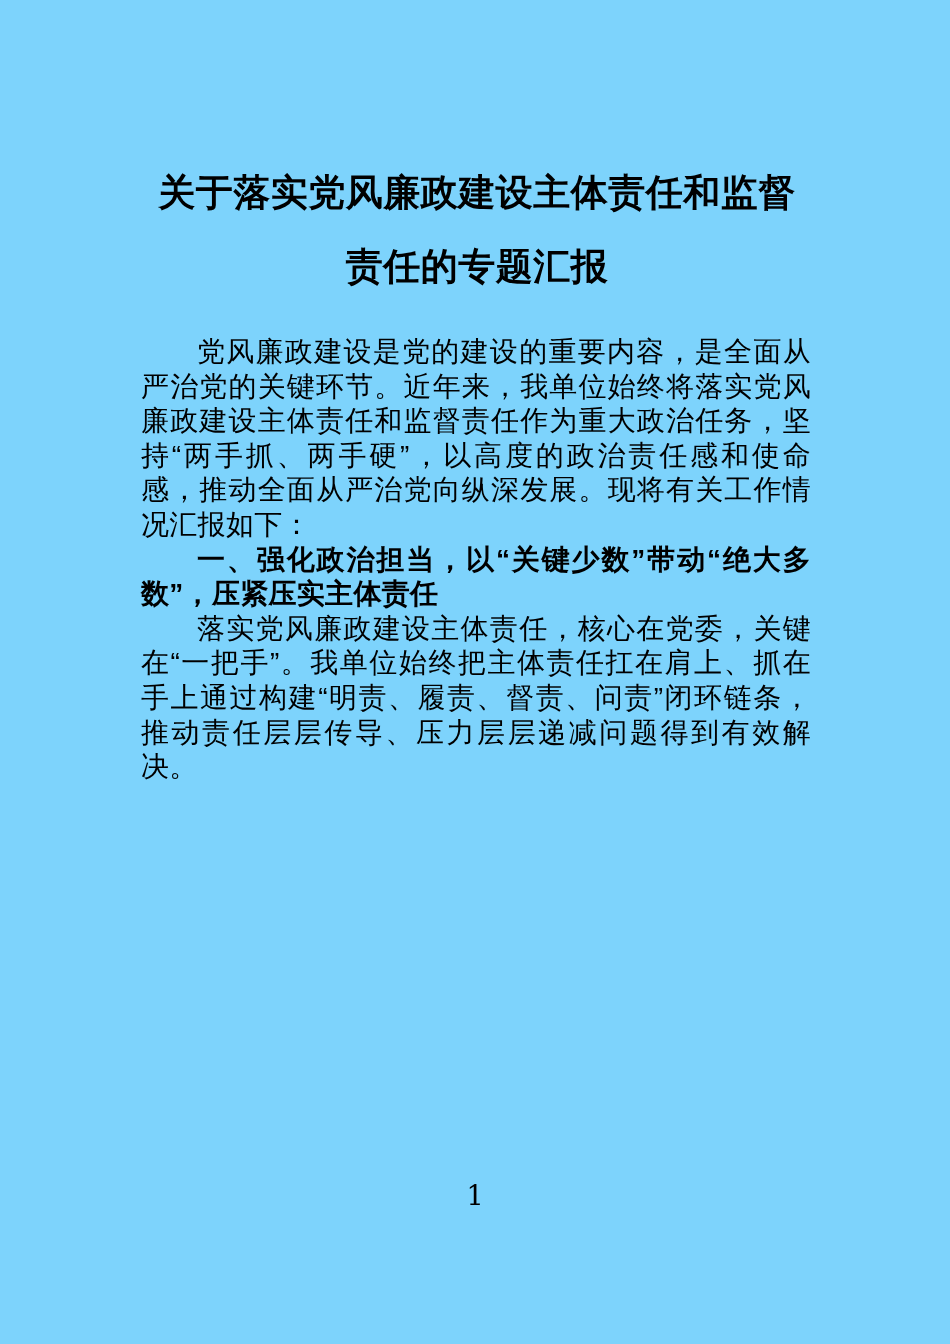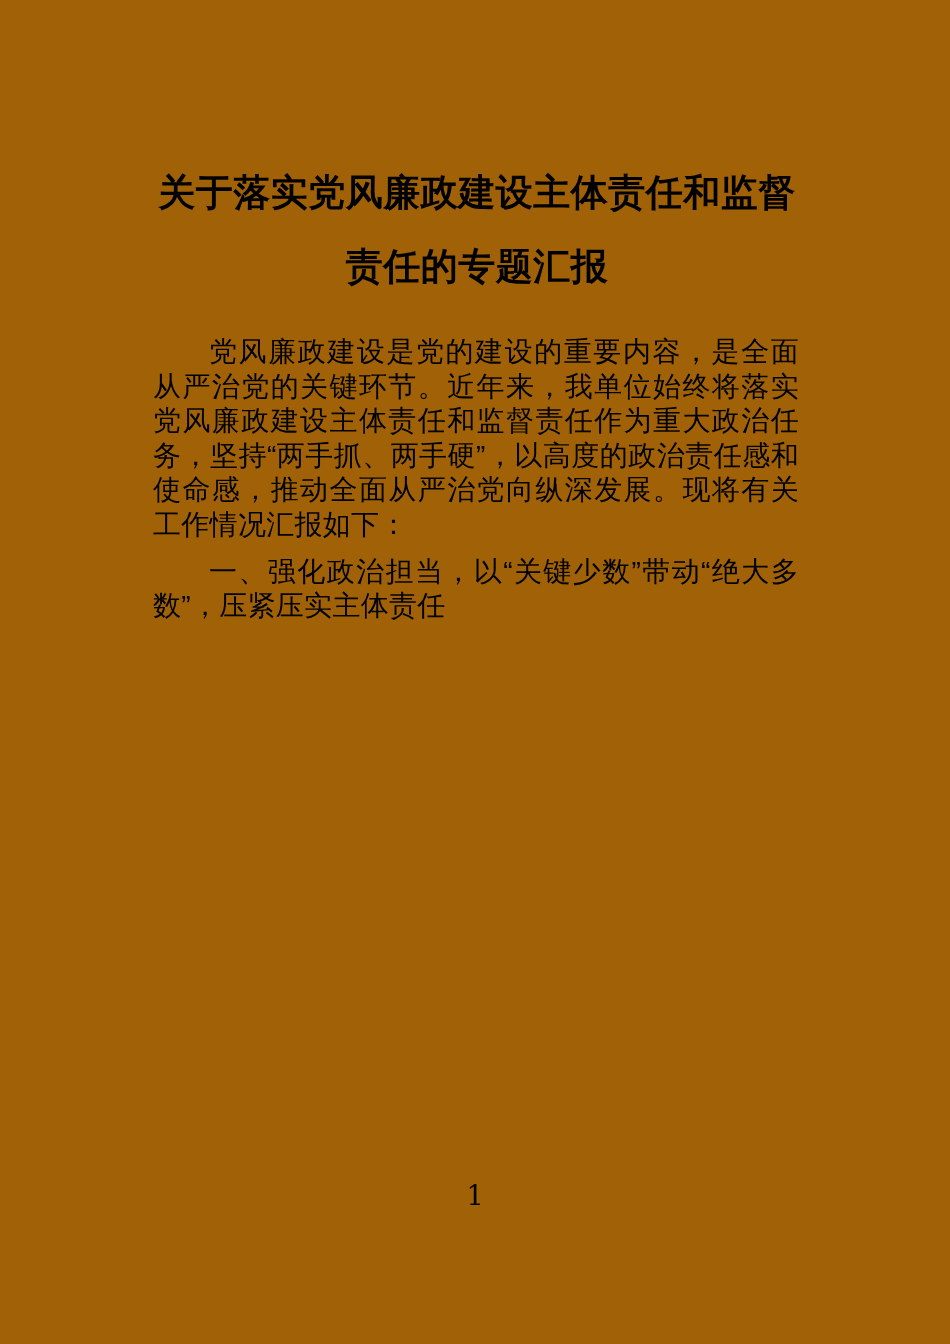--- a/index.html
+++ b/index.html
@@ -4,48 +4,48 @@
 <style>
   html, body {
     margin: 0;
     padding: 0;
     background: #ffffff;
   }
   .page {
     position: relative;
     width: 950px;
     height: 1344px;
-    background: #a16207;
+    background: #7dd3fc;
     color: #000000;
     overflow: hidden;
     font-family: "Liberation Sans", sans-serif;
   }
   .title {
     width: 672px;
     margin: 156px 0 0 141px;
     font-size: 37px;
     font-weight: bold;
     text-align: center;
     line-height: 74px;
     letter-spacing: 0.5px;
   }
   .content {
     width: 670px;
     margin: 31px 0 0 141px;
   }
   .para {
-    margin: 12px;
+    margin: 0;
     font-size: 28px;
     line-height: 34.6px;
     text-align: justify;
     text-indent: 2em;
     letter-spacing: 0.3px;
   }
   .heading {
-    font-weight: normal;
+    font-weight: bold;
   }
   .page-number {
     position: absolute;
     left: 0;
     right: 0;
     top: 1180px;
     text-align: center;
     font-family: "DejaVu Serif", serif;
     font-size: 27px;
     color: #000000;
@@ -54,17 +54,18 @@
 </head>
 <body>
 
 <div class="page">
 
   <h1 class="title">关于落实党风廉政建设主体责任和监督责任的专题汇报</h1>
 
   <div class="content">
     <p class="para">党风廉政建设是党的建设的重要内容，是全面从严治党的关键环节。近年来，我单位始终将落实党风廉政建设主体责任和监督责任作为重大政治任务，坚持“两手抓、两手硬”，以高度的政治责任感和使命感，推动全面从严治党向纵深发展。现将有关工作情况汇报如下：</p>
     <p class="para heading">一、强化政治担当，以“关键少数”带动“绝大多数”，压紧压实主体责任</p>
+    <p class="para">落实党风廉政建设主体责任，核心在党委，关键在“一把手”。我单位始终把主体责任扛在肩上、抓在手上通过构建“明责、履责、督责、问责”闭环链条，推动责任层层传导、压力层层递减问题得到有效解决。</p>
   </div>
 
   <div class="page-number">1</div>
 
 </div>
 
 </body></html>

